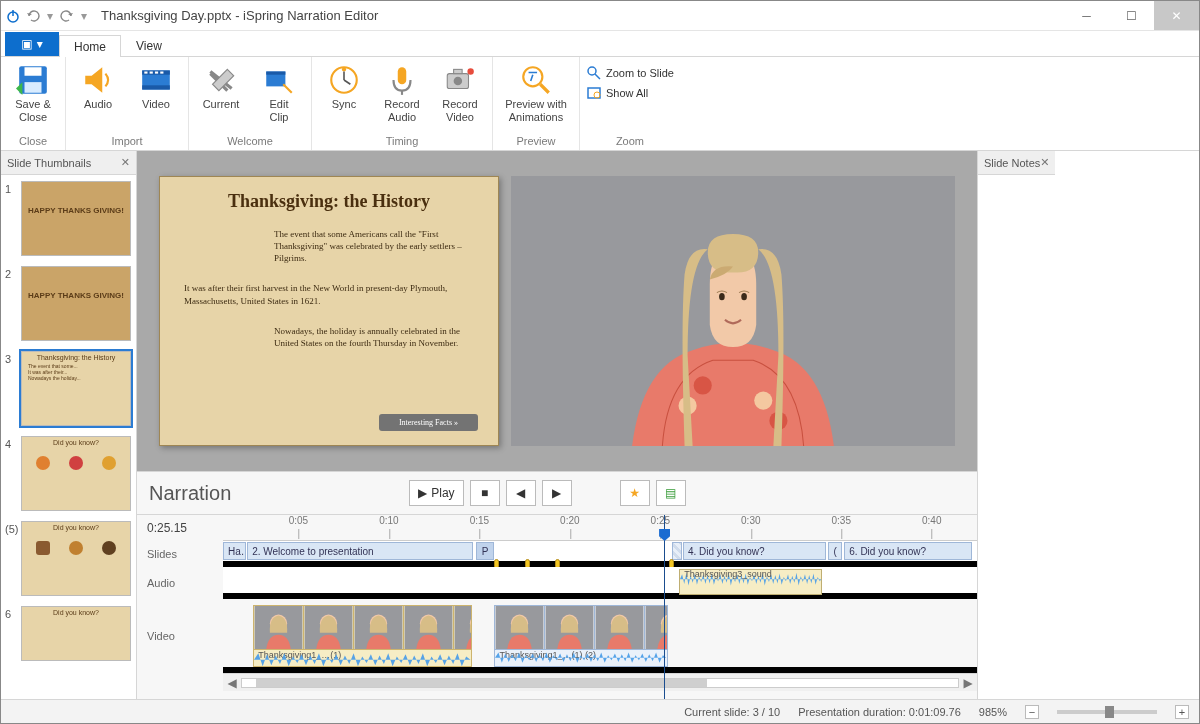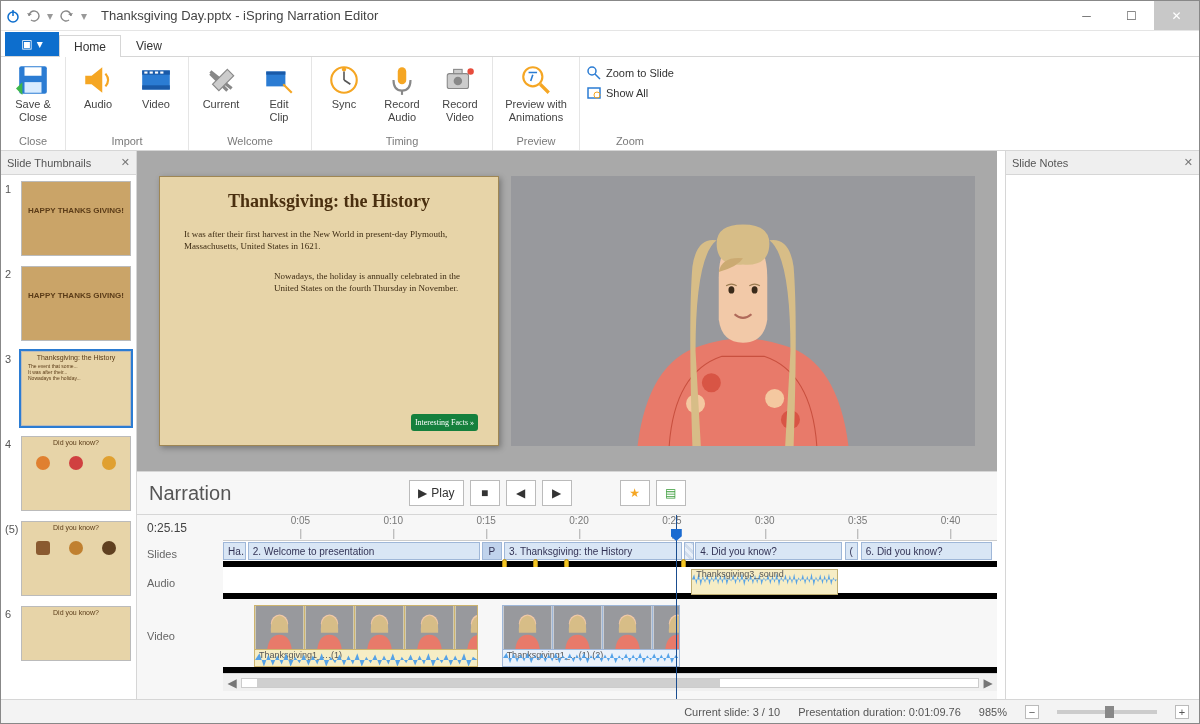--- a/index.html
+++ b/index.html
@@ -51,21 +51,21 @@
   .thumb .tbody{font-size:5px; color:#5b3c18; padding:0 6px;}
 
   
   .center { flex:1; display:flex; flex-direction:column; min-width:0;}
   .preview { height:320px; background:#a9a9a9; display:flex; align-items:center; justify-content:center; gap:12px; padding:18px 22px;}
   .slideprev { width:340px; height:270px; background:#e7d4a8; border:1px solid #9e8654; box-shadow:2px 2px 6px rgba(0,0,0,0.3); padding:14px 24px; font-family:Georgia, serif; color:#3d2b12; position:relative;}
   .slideprev h2{font-size:18px; margin:0 0 16px; text-align:center; color:#4a2f0f; font-weight:bold;}
   .slideprev p{font-size:9px; margin:0 0 18px; line-height:1.35;}
   .slideprev .p1{padding-left:90px;}
   .slideprev .p3{padding-left:90px;}
-  .slideprev .factbtn{position:absolute; right:20px; bottom:14px; background:#15803d; color:#fff; font-size:8px; padding:4px 4px; border-radius:3px;}
+  .slideprev .factbtn{position:absolute; right:20px; bottom:14px; background:#737373; color:#fff; font-size:8px; padding:4px 20px; border-radius:3px;}
   .videoprev { flex:1; height:270px; background:#98999d; display:flex; align-items:flex-end; justify-content:center; overflow:hidden;}
   .presenter-svg{width:100%; height:100%;}
   
   
   .pbhdr{height:44px; display:flex; align-items:center; padding:0 12px; background:#f7f7f7; border-top:1px solid #d6d6d6; border-bottom:1px solid #d6d6d6;}
   .pbhdr h3{margin:0; font-weight:300; font-size:20px; color:#555; flex:0 0 260px;}
   .pbbtns{display:flex; gap:6px;}
   .pbbtn{height:26px; border:1px solid #bbb; background:#fff; display:flex; align-items:center; justify-content:center; padding:0 8px; gap:4px; font-size:12px; cursor:default;}
   .pbbtn.square{width:30px; padding:0;}
   .pbgap{width:36px;}
@@ -100,21 +100,21 @@
   .vidwrap .subaudio{height:18px; border:1px solid #cdb46e; background:#f6edc5; margin-top:1px; position:relative; overflow:hidden;}
   .vidwrap.second .videoclip{border-color:#9fb7d8; background:#eaf1fa;}
   .vidwrap.second .videoclip .vframe{border-color:#9fb7d8;}
   .vidwrap.second .subaudio{border-color:#9fb7d8; background:#eaf1fa;}
   .hscroll{height:18px; border-top:1px solid #d6d6d6; background:#f0f0f0; display:flex; align-items:center;}
   .hscroll .arrow{width:18px; text-align:center; color:#777;}
   .hscroll .thumbbar{flex:1; height:10px; background:#fff; border:1px solid #ccc; position:relative;}
   .hscroll .thumbbar .th{position:absolute; left:2%; width:63%; top:0; bottom:0; background:#cfcfcf;}
   
   
-  .notes{width:194px; border-left:1px solid #d6d6d6; background:#fff; display:flex; flex-direction:column;margin-left:8px;}
+  .notes{width:222px; border-left:1px solid #d6d6d6; background:#fff; display:flex; flex-direction:row;}
   
   
   .status{height:24px; border-top:1px solid #d6d6d6; background:#f3f3f3; display:flex; align-items:center; justify-content:flex-end; gap:18px; padding:0 10px; font-size:11px; color:#555;}
   .zslider{width:100px; height:4px; background:#ccc; position:relative;}
   .zslider .zh{position:absolute; left:48%; top:-4px; width:9px; height:12px; background:#888;}
   .zmbtn{width:14px; text-align:center; border:1px solid #bbb; background:#fff; line-height:12px;}
   
   svg { display:block; }
 
   
@@ -369,20 +369,21 @@
               <div class="thead">Did you know?</div>
             </div>
           </div>
       </div>
     </div>
 
     <div class="center">
       <div class="preview">
         <div class="slideprev">
           <h2>Thanksgiving: the History</h2>
+          <p class="p1">The event that some Americans call the "First Thanksgiving" was celebrated by the early settlers – Pilgrims.</p>
           <p class="p2">It was after their first harvest in the New World in present-day Plymouth, Massachusetts, United States in 1621.</p>
           <p class="p3">Nowadays, the holiday is annually celebrated in the United States on the fourth Thursday in November.</p>
           <div class="factbtn">Interesting Facts »</div>
         </div>
         <div class="videoprev">
           <svg class="presenter-svg" viewBox="0 0 440 270" preserveAspectRatio="xMidYMax slice">
             <rect width="440" height="270" fill="#98999d"></rect>
             <path d="M120 270 Q130 190 180 175 Q200 168 220 168 Q240 168 260 175 Q310 190 320 270 Z" fill="#e87a6a"></path>
             <path d="M150 270 Q155 200 200 185 L240 185 Q285 200 290 270" fill="none" stroke="#c8503f" stroke-width="1"></path>
             <circle cx="175" cy="230" r="9" fill="#f4c8a0"></circle>
@@ -436,21 +437,20 @@
             <div class="tick" style="left:70%">0:30</div>
             <div class="tick" style="left:82%">0:35</div>
             <div class="tick" style="left:94%">0:40</div>
           </div>
           <div class="playhead" style="left:58.5%"></div>
 
           <div class="track">
             <div class="clip" style="left:0;width:3%">Ha…</div>
             <div class="clip" style="left:3.2%;width:30%">2. Welcome to presentation</div>
             <div class="clip p" style="left:33.5%;width:2.5%">P</div>
-            <div class="clip" style="left:36.3%;width:23%">3. Thanksgiving: the History</div>
             <div class="clip hatch" style="left:59.5%;width:1.3%"></div>
             <div class="clip" style="left:61%;width:19%">4. Did you know?</div>
             <div class="clip" style="left:80.3%;width:1.8%">(</div>
             <div class="clip" style="left:82.4%;width:17%">6. Did you know?</div>
 
             <div style="position:absolute;left:36%;top:18px;width:5px;height:10px;background:#f3c623;border:1px solid #b48d1a;border-radius:3px"></div>
             <div style="position:absolute;left:40%;top:18px;width:5px;height:10px;background:#f3c623;border:1px solid #b48d1a;border-radius:3px"></div>
             <div style="position:absolute;left:44%;top:18px;width:5px;height:10px;background:#f3c623;border:1px solid #b48d1a;border-radius:3px"></div>
             <div style="position:absolute;left:59.2%;top:18px;width:5px;height:10px;background:#f3c623;border:1px solid #b48d1a;border-radius:3px"></div>
           </div>

